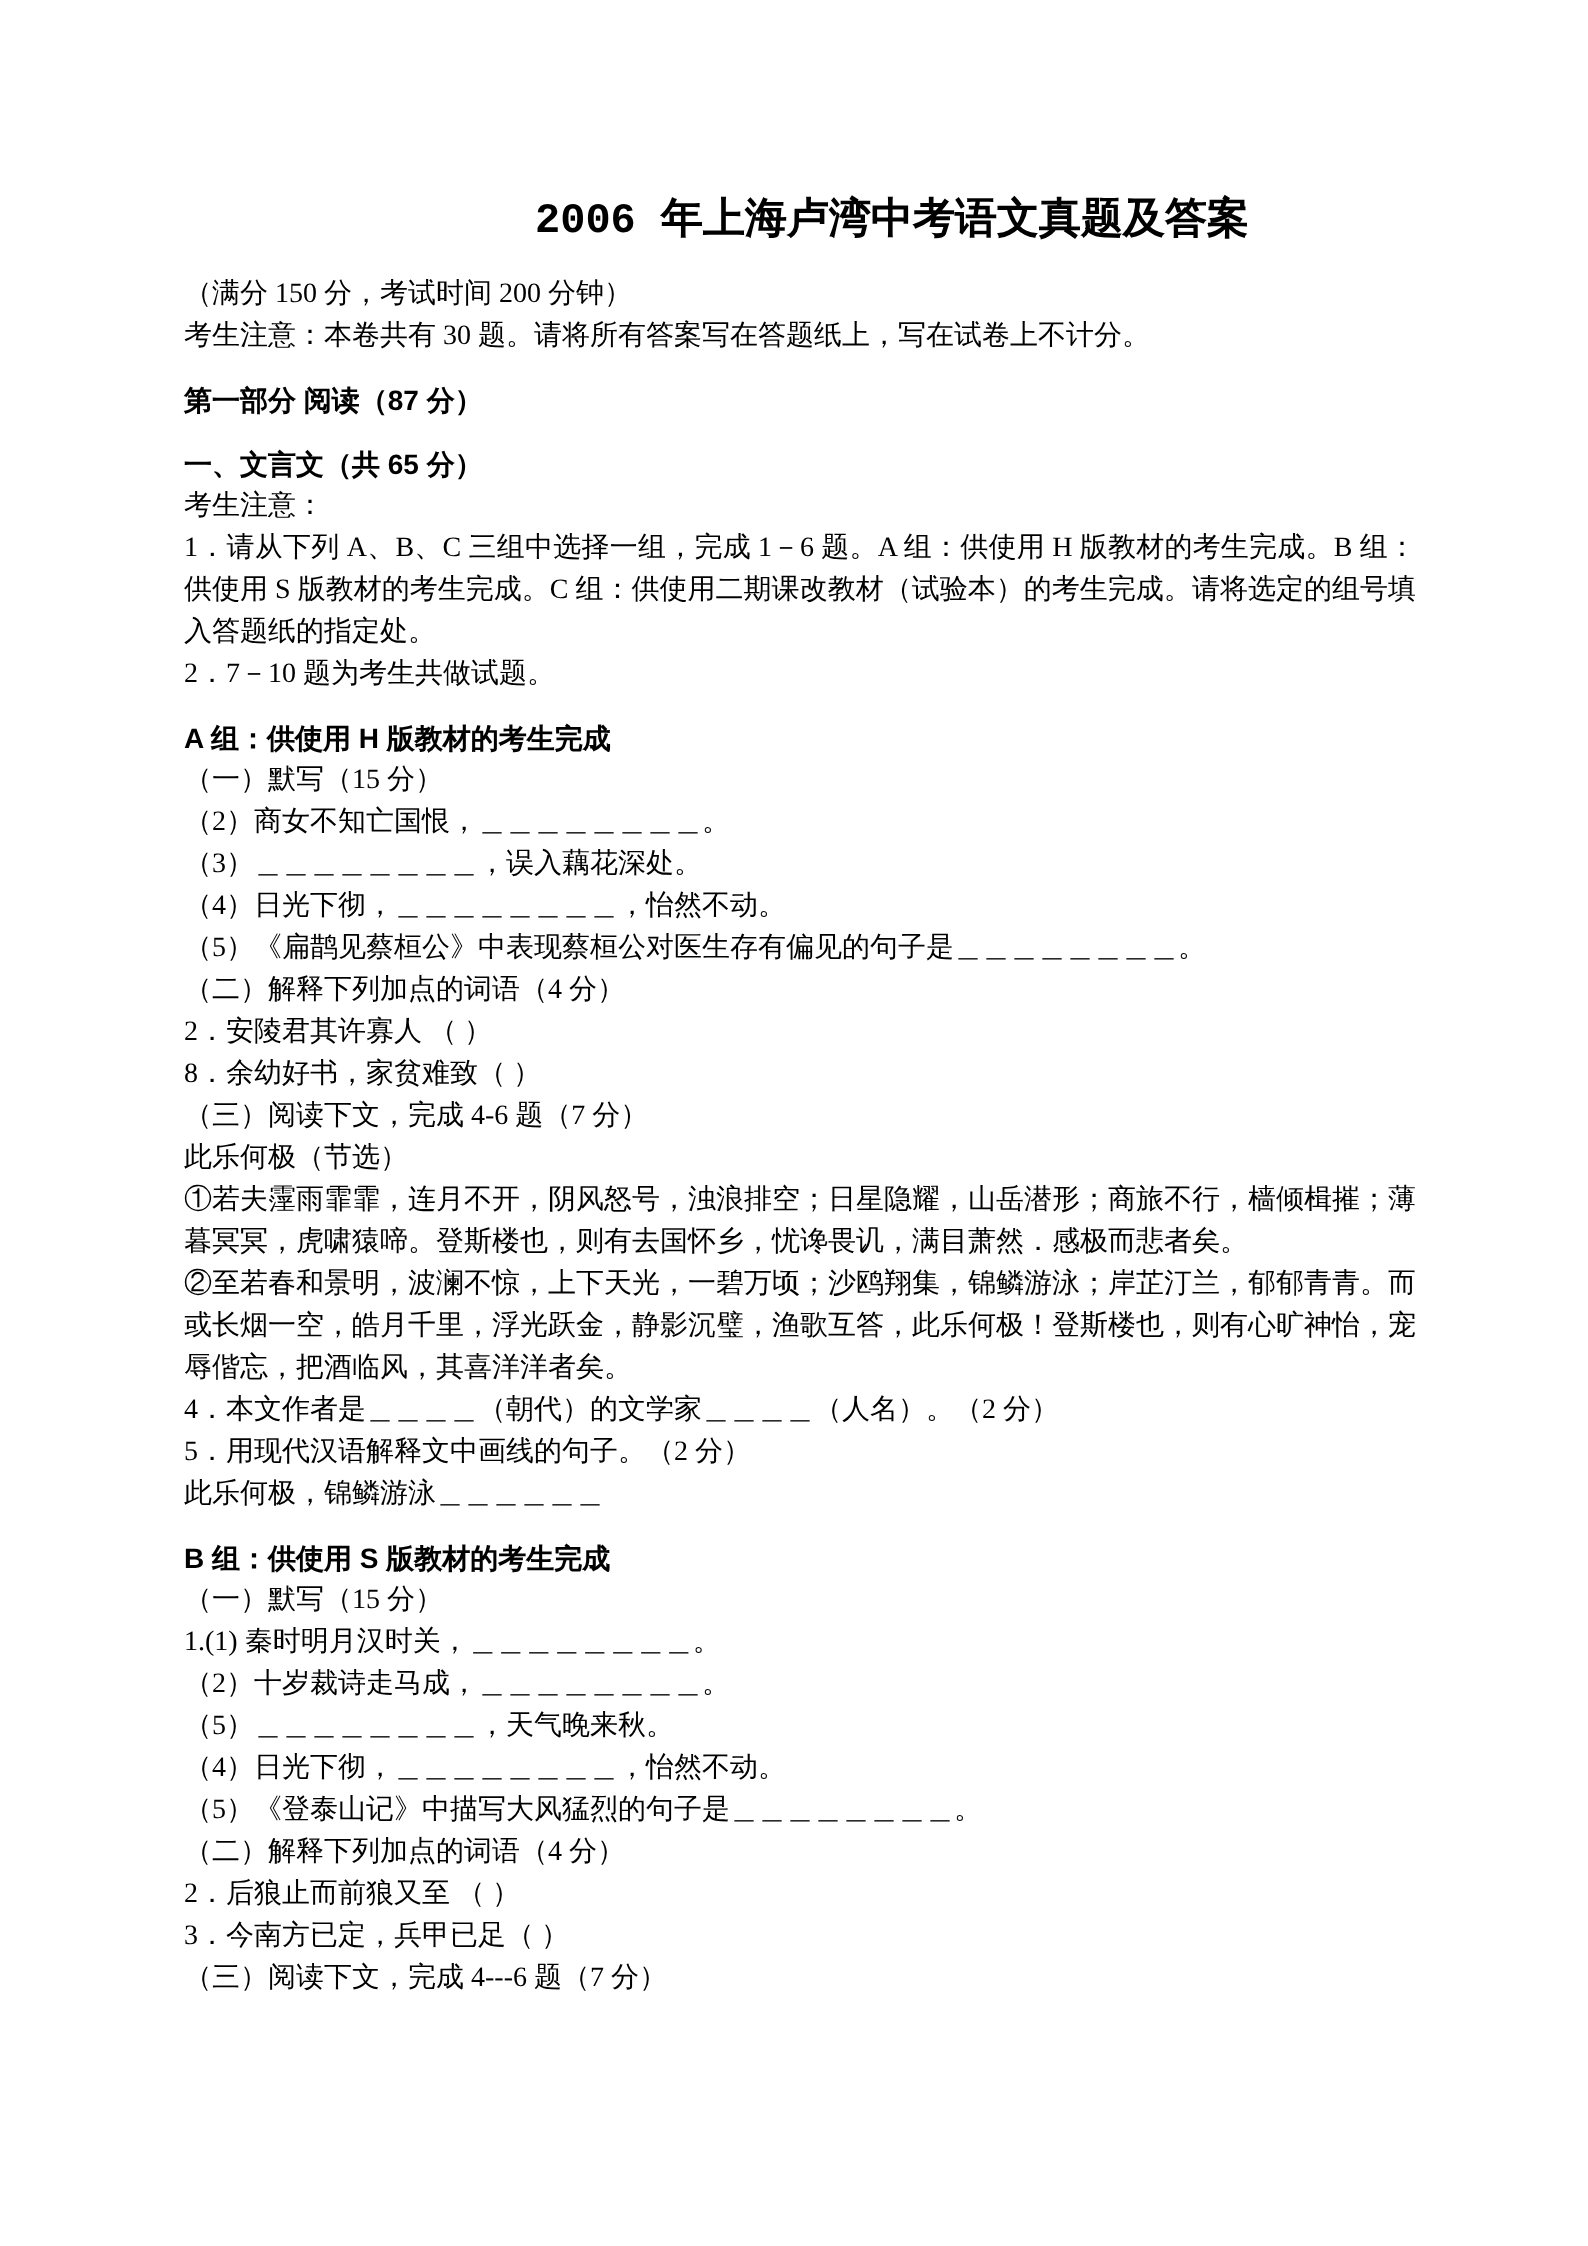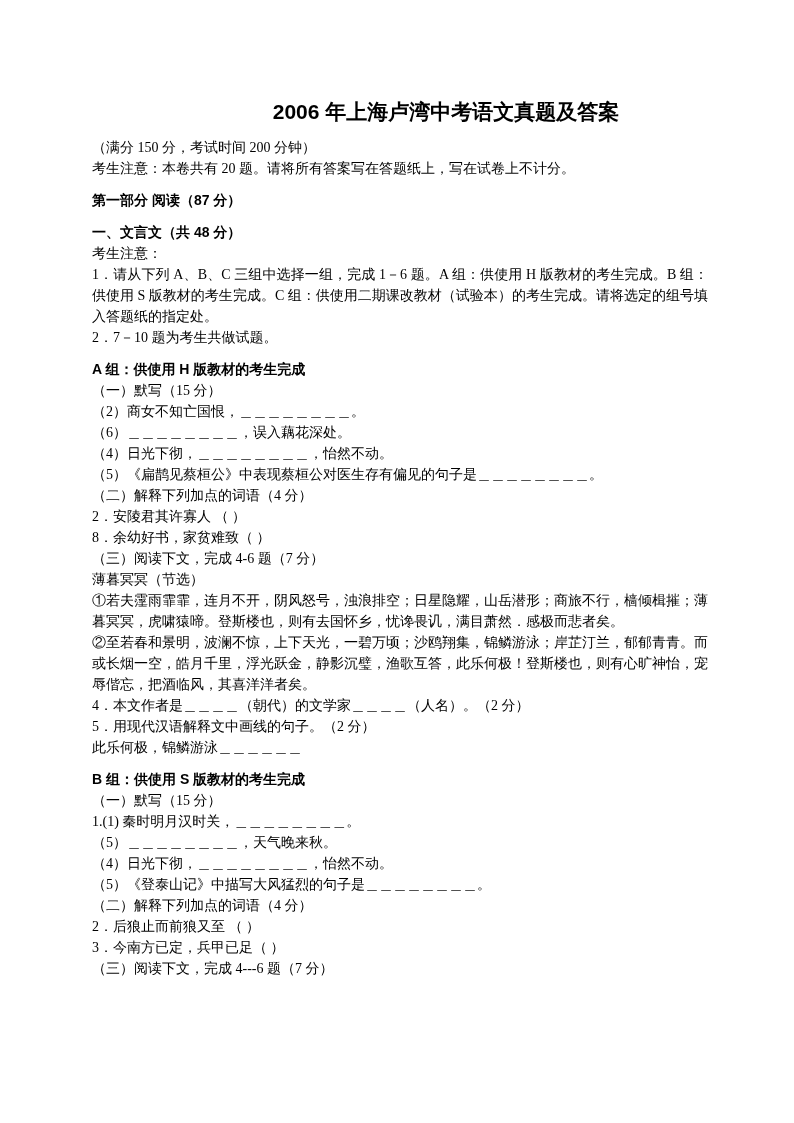--- a/index.html
+++ b/index.html
@@ -20,66 +20,67 @@
     overflow: hidden;
   }
   .title {
     margin: 0 0 11px 0;
     padding-left: 92px;
     font-size: 21px;
     line-height: 28px;
     font-weight: bold;
     text-align: center;
     white-space: nowrap;
-    font-family: Liberation Sans, sans-serif;
+    font-family: Liberation Mono, monospace;
   }
   .line {
     margin: 0;
     line-height: 21px;
     text-align: justify;
     word-break: break-all;
   }
   .line.bold {
     font-weight: bold;
     font-family: "Liberation Sans", "DejaVu Sans", sans-serif;
     margin-top: 11px;
   }
 </style>
 </head>
 <body>
 
 <div class="page">
   <h1 class="title">2006 年上海卢湾中考语文真题及答案</h1>
   <div>
       <p class="line">（满分 150 分，考试时间 200 分钟）</p>
-      <p class="line">考生注意：本卷共有 20 题。请将所有答案写在答题纸上，写在试卷上不计分。</p>
+      <p class="line">考生注意：本卷共有 30 题。请将所有答案写在答题纸上，写在试卷上不计分。</p>
       <p class="line bold">第一部分 阅读（87 分）</p>
-      <p class="line bold">一、文言文（共 48 分）</p>
+      <p class="line bold">一、文言文（共 65 分）</p>
       <p class="line">考生注意：</p>
       <p class="line">1．请从下列 A、B、C 三组中选择一组，完成 1－6 题。A 组：供使用 H 版教材的考生完成。B 组：供使用 S 版教材的考生完成。C 组：供使用二期课改教材（试验本）的考生完成。请将选定的组号填入答题纸的指定处。</p>
       <p class="line">2．7－10 题为考生共做试题。</p>
       <p class="line bold">A 组：供使用 H 版教材的考生完成</p>
       <p class="line">（一）默写（15 分）</p>
       <p class="line">（2）商女不知亡国恨，＿＿＿＿＿＿＿＿。</p>
-      <p class="line">（6）＿＿＿＿＿＿＿＿，误入藕花深处。</p>
+      <p class="line">（3）＿＿＿＿＿＿＿＿，误入藕花深处。</p>
       <p class="line">（4）日光下彻，＿＿＿＿＿＿＿＿，怡然不动。</p>
       <p class="line">（5）《扁鹊见蔡桓公》中表现蔡桓公对医生存有偏见的句子是＿＿＿＿＿＿＿＿。</p>
       <p class="line">（二）解释下列加点的词语（4 分）</p>
       <p class="line">2．安陵君其许寡人 （  ）</p>
       <p class="line">8．余幼好书，家贫难致（  ）</p>
       <p class="line">（三）阅读下文，完成 4-6 题（7 分）</p>
-      <p class="line">薄暮冥冥（节选）</p>
+      <p class="line">此乐何极（节选）</p>
       <p class="line">①若夫霪雨霏霏，连月不开，阴风怒号，浊浪排空；日星隐耀，山岳潜形；商旅不行，樯倾楫摧；薄暮冥冥，虎啸猿啼。登斯楼也，则有去国怀乡，忧谗畏讥，满目萧然．感极而悲者矣。</p>
       <p class="line">②至若春和景明，波澜不惊，上下天光，一碧万顷；沙鸥翔集，锦鳞游泳；岸芷汀兰，郁郁青青。而或长烟一空，皓月千里，浮光跃金，静影沉璧，渔歌互答，此乐何极！登斯楼也，则有心旷神怡，宠辱偕忘，把酒临风，其喜洋洋者矣。</p>
       <p class="line">4．本文作者是＿＿＿＿（朝代）的文学家＿＿＿＿（人名）。（2 分）</p>
       <p class="line">5．用现代汉语解释文中画线的句子。（2 分）</p>
       <p class="line">此乐何极，锦鳞游泳＿＿＿＿＿＿</p>
       <p class="line bold">B 组：供使用 S 版教材的考生完成</p>
       <p class="line">（一）默写（15 分）</p>
       <p class="line">1.(1) 秦时明月汉时关，＿＿＿＿＿＿＿＿。</p>
+      <p class="line">（2）十岁裁诗走马成，＿＿＿＿＿＿＿＿。</p>
       <p class="line">（5）＿＿＿＿＿＿＿＿，天气晚来秋。</p>
       <p class="line">（4）日光下彻，＿＿＿＿＿＿＿＿，怡然不动。</p>
       <p class="line">（5）《登泰山记》中描写大风猛烈的句子是＿＿＿＿＿＿＿＿。</p>
       <p class="line">（二）解释下列加点的词语（4 分）</p>
       <p class="line">2．后狼止而前狼又至 （  ）</p>
       <p class="line">3．今南方已定，兵甲已足（  ）</p>
       <p class="line">（三）阅读下文，完成 4---6 题（7 分）</p>
     </div>
 </div>
 

